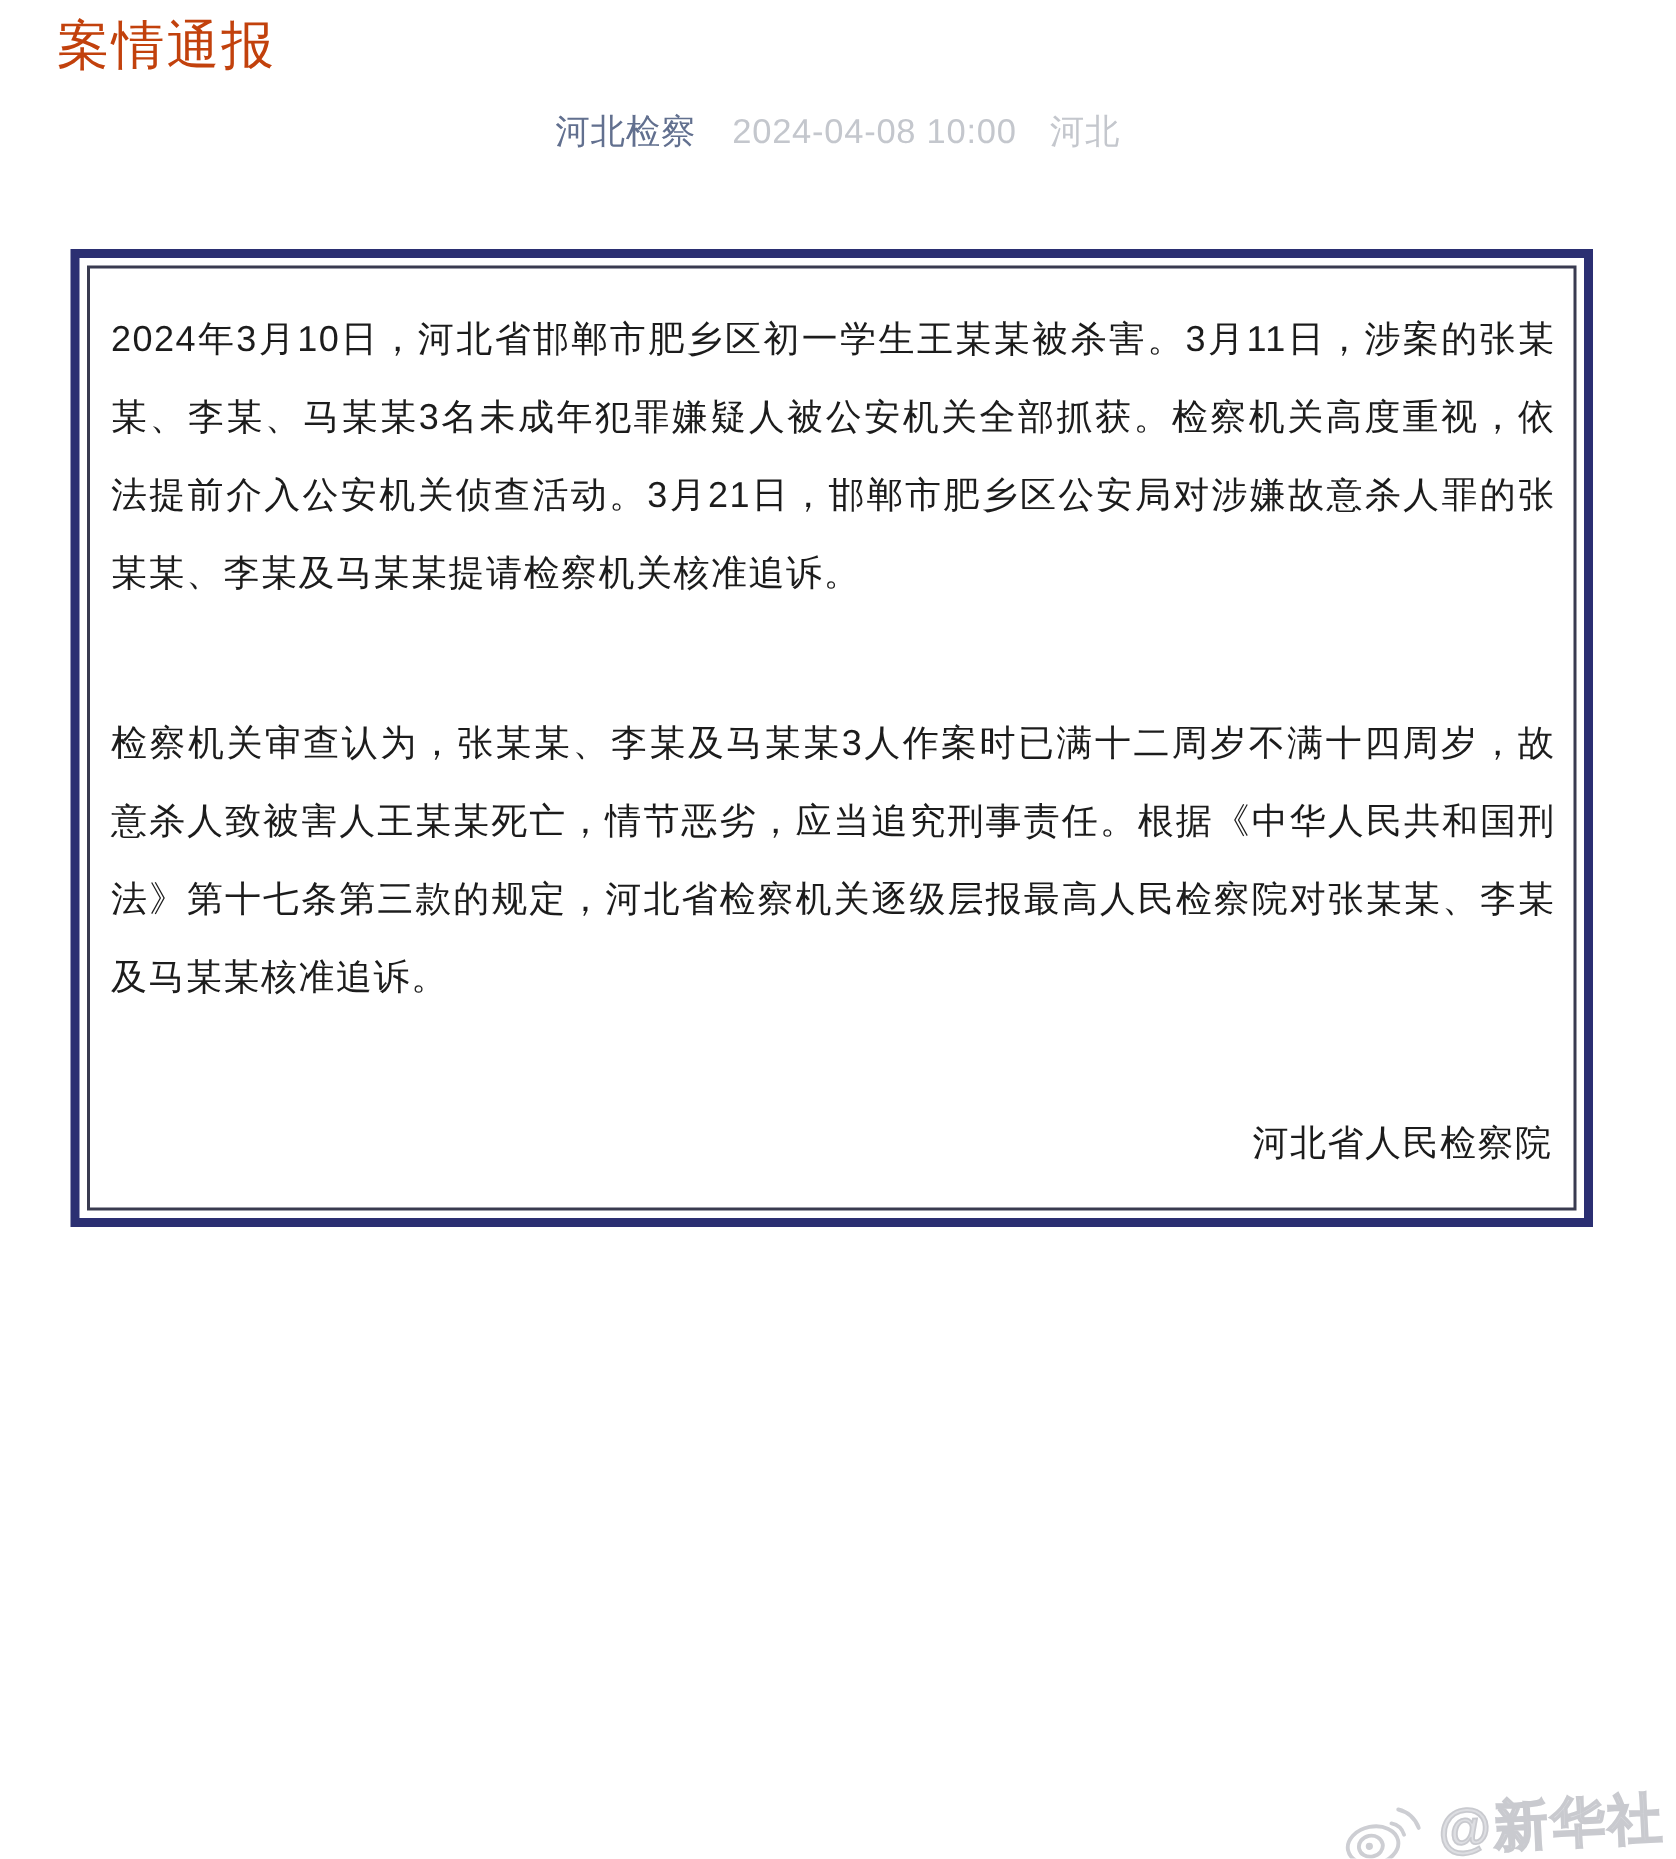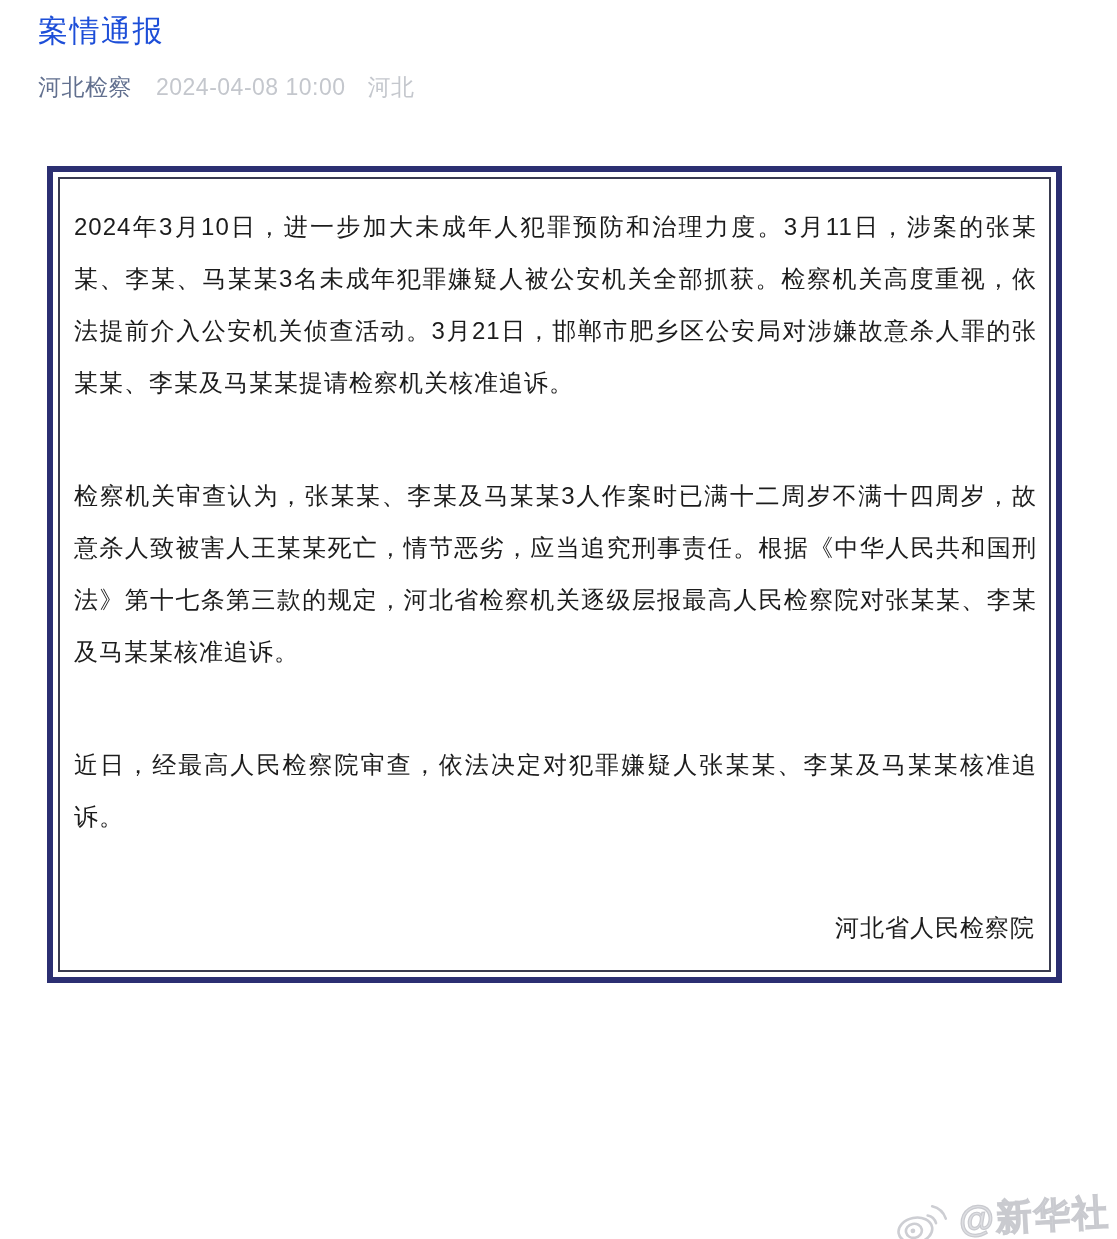--- a/index.html
+++ b/index.html
@@ -8,33 +8,34 @@
     width: 1117px;
     height: 1239px;
     background: #ffffff;
     font-family: "Liberation Sans", sans-serif;
     position: relative;
     overflow: hidden;
   }
 
   .page-title {
     margin: 14px 0 0 38px;
-    font-size: 30px;
+    font-size: 35px;
     line-height: 34px;
     font-weight: 500;
-    color: #1d4ed8;
+    color: #c2410c;
     letter-spacing: 1.5px;
   }
 
   .byline {
     margin: 26px 16px 0 38px;
     font-size: 23px;
     line-height: 26px;
     letter-spacing: 0.5px;
     white-space: nowrap;
+    text-align: center;
   }
   .byline .author {
     color: #62708f;
     margin-right: 24px;
     cursor: pointer;
     text-decoration: none;
   }
   .byline .meta {
     color: #c4c7cd;
     margin-right: 22px;
@@ -93,23 +94,22 @@
 <body>
 
 <h1 class="page-title">案情通报</h1>
 
 <div class="byline">
   <span class="author">河北检察</span><span class="meta">2024-04-08 10:00</span><span class="meta">河北</span>
 </div>
 
 <div class="notice-box">
   <div class="notice-inner">
-    <p>2024年3月10日，进一步加大未成年人犯罪预防和治理力度。3月11日，涉案的张某某、李某、马某某3名未成年犯罪嫌疑人被公安机关全部抓获。检察机关高度重视，依法提前介入公安机关侦查活动。3月21日，邯郸市肥乡区公安局对涉嫌故意杀人罪的张某某、李某及马某某提请检察机关核准追诉。</p>
+    <p>2024年3月10日，河北省邯郸市肥乡区初一学生王某某被杀害。3月11日，涉案的张某某、李某、马某某3名未成年犯罪嫌疑人被公安机关全部抓获。检察机关高度重视，依法提前介入公安机关侦查活动。3月21日，邯郸市肥乡区公安局对涉嫌故意杀人罪的张某某、李某及马某某提请检察机关核准追诉。</p>
     <p>检察机关审查认为，张某某、李某及马某某3人作案时已满十二周岁不满十四周岁，故意杀人致被害人王某某死亡，情节恶劣，应当追究刑事责任。根据《中华人民共和国刑法》第十七条第三款的规定，河北省检察机关逐级层报最高人民检察院对张某某、李某及马某某核准追诉。</p>
-    <p>近日，经最高人民检察院审查，依法决定对犯罪嫌疑人张某某、李某及马某某核准追诉。</p>
 
     <div class="signature">
       <div>河北省人民检察院</div>
     </div>
   </div>
 </div>
 
 <div class="watermark">
   <span>
     <svg width="56" height="48" viewBox="0 0 56 48" fill="none">

